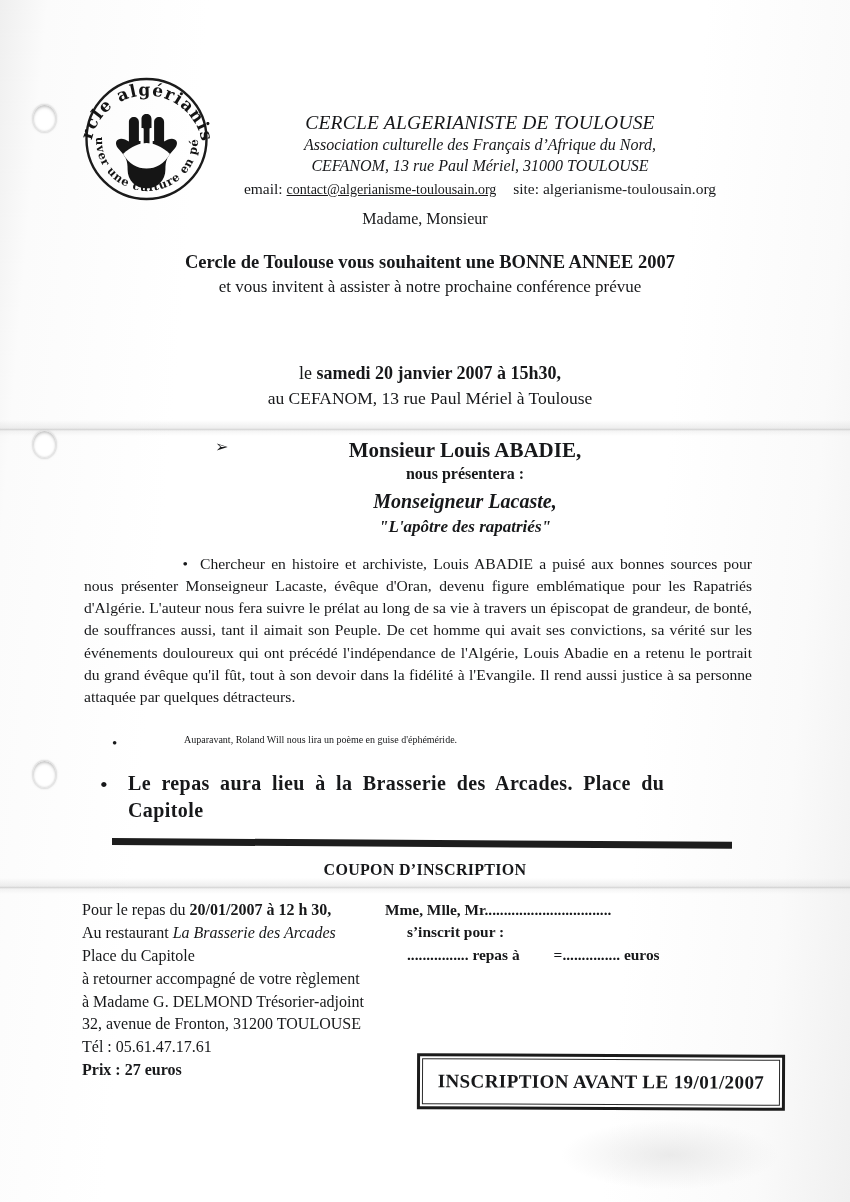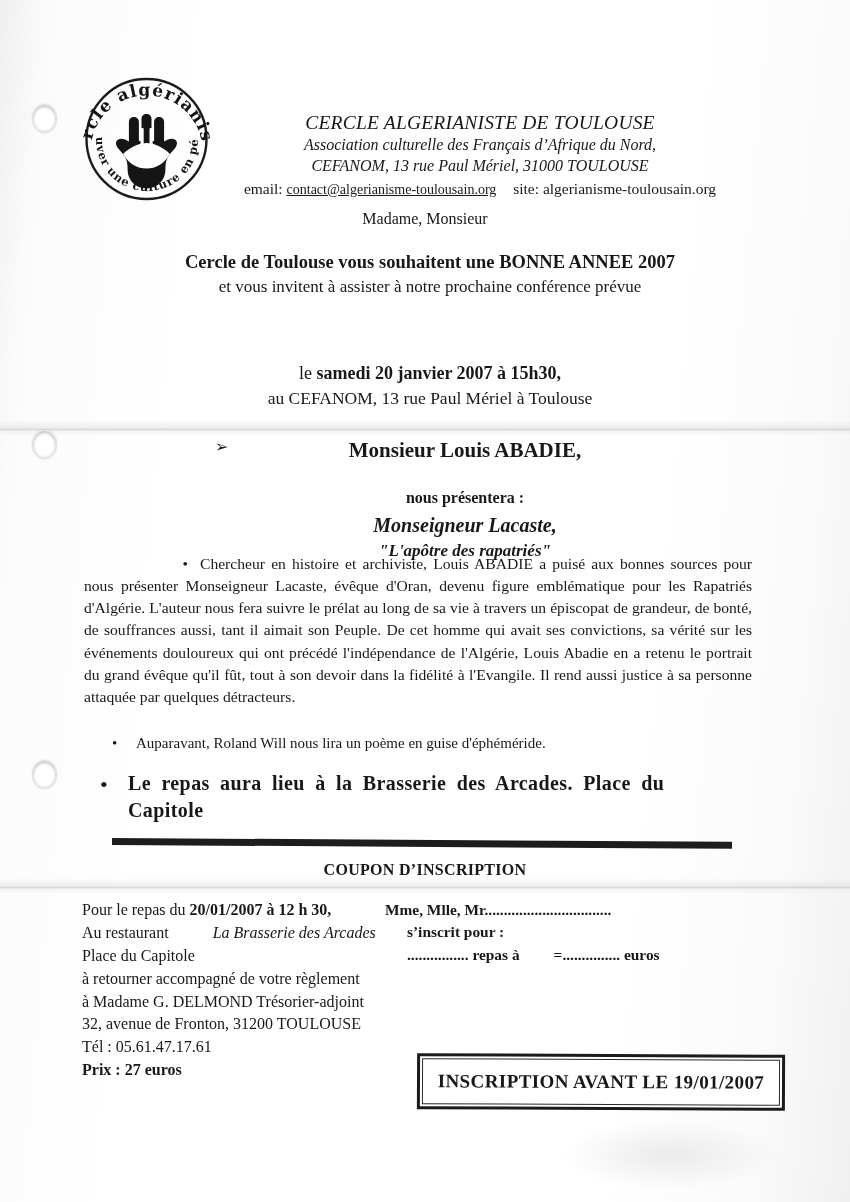--- a/index.html
+++ b/index.html
@@ -166,21 +166,20 @@
     line-height: 1.30;
     padding-left: 40px;
   }
   .sp-name {
     font-size: 21px;
     font-weight: bold;
   }
   .sp-intro {
     font-size: 16px;
     font-weight: bold;
-    margin-top: 24px;
   }
   .sp-title {
     font-size: 20px;
     font-weight: bold;
     font-style: italic;
     margin-top: 3px;
   }
   .sp-quote {
     font-size: 17px;
     font-weight: bold;
@@ -219,22 +218,23 @@
     left: 112px;
     top: 733px;
     width: 640px;
   }
   .bullet-note .bdot {
     width: 24px;
     font-size: 15px;
     line-height: 1.4;
   }
   .bullet-note .btxt {
-    font-size: 15px;
+    font-size: 10px;
     line-height: 1.4;
+    margin-left: 48px;
   }
   .bullet-meal {
     left: 100px;
     top: 770px;
     width: 655px;
   }
   .bullet-meal .bdot {
     width: 28px;
     font-size: 22px;
     line-height: 1.35;
@@ -271,21 +271,21 @@
     letter-spacing: 0.3px;
   }
   .coupon-left {
     position: absolute;
     left: 82px;
     top: 899px;
     width: 320px;
     font-size: 16px;
     line-height: 1.43;
   }
-  .coupon-left .em { font-style: italic; margin-left: 40px; }
+  .coupon-left .em { font-style: italic; }
   .coupon-left .bold { font-weight: bold; }
   .coupon-right {
     position: absolute;
     left: 385px;
     top: 899px;
     width: 360px;
     font-size: 15.4px;
     line-height: 1.45;
   }
   .cr-line1 { font-weight: bold; }

